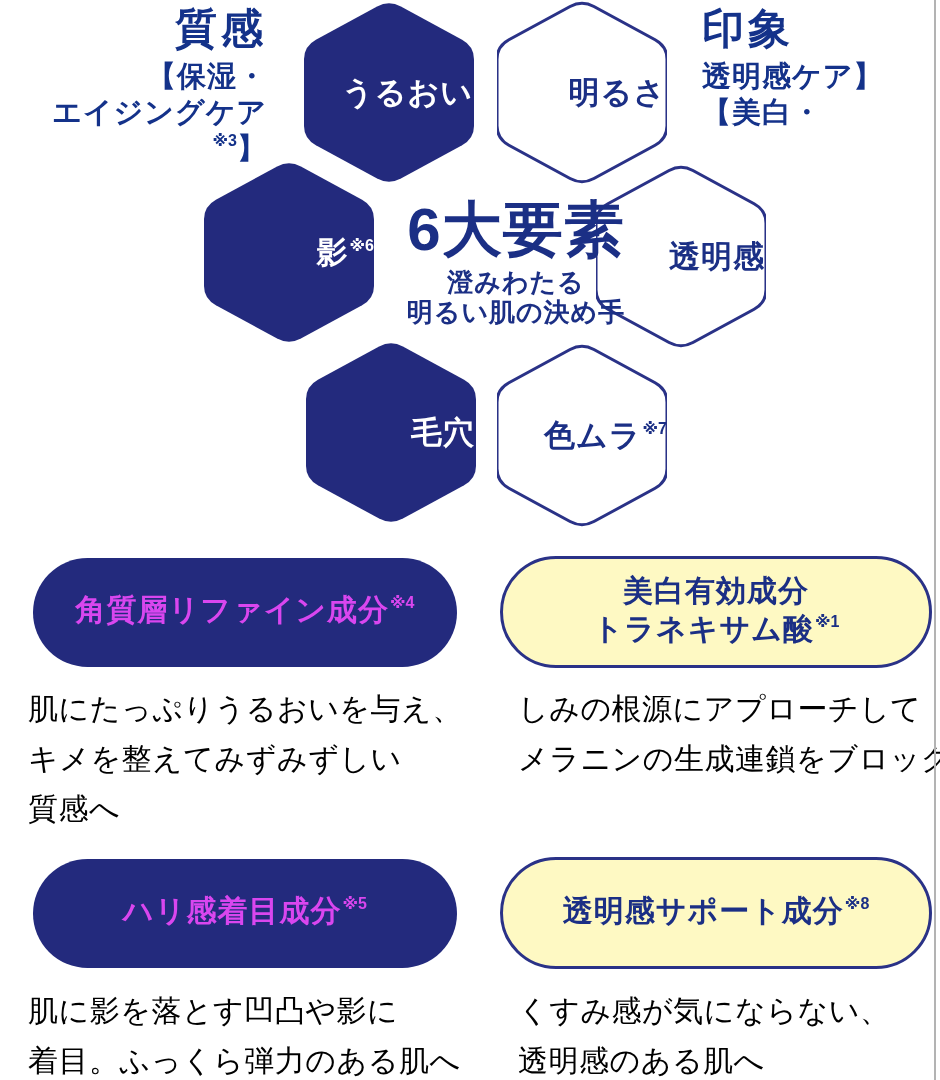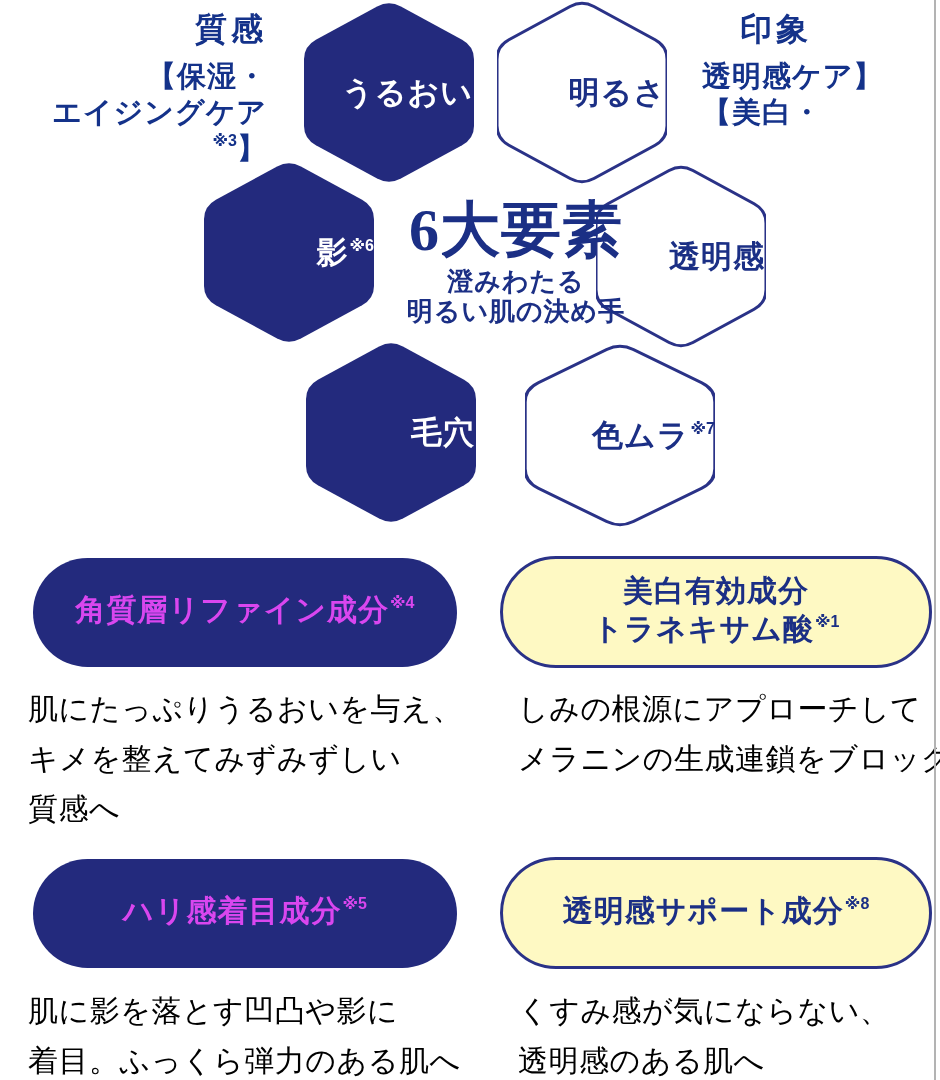--- a/index.html
+++ b/index.html
@@ -2,33 +2,33 @@
 <html><head>
 <meta charset="utf-8">
 <style>
   html,body { margin:0; padding:0; background:#ffffff; }
   .canvas {
     position:relative; width:940px; height:1080px; background:#ffffff;
     overflow:hidden; font-family:"Liberation Sans","DejaVu Sans",sans-serif;
   }
   
   .hdr { position:absolute; color:#14328a; }
-  .hdr-title { font-size:32px; font-weight:bold; line-height:58px; letter-spacing:4px;margin-left:38px; }
+  .hdr-title { font-size:42px; font-weight:bold; line-height:58px; letter-spacing:4px; }
   .hdr-sub { font-size:29px; font-weight:bold; line-height:36px; letter-spacing:1px; }
   .hdr-left { left:0; top:4; width:267px; text-align:right; }
   .hdr-right { left:702px; top:6; width:238px; text-align:left; }
   
   .hex { position:absolute; width:170px; height:185px; display:flex; align-items:center; justify-content:flex-end; }
   .hex svg { position:absolute; left:0; top:0; width:100%; height:100%; }
   .hex-label { position:relative; font-weight:bold; font-size:31px; letter-spacing:1px; white-space:nowrap; }
   .hex.filled .hex-label { color:#ffffff; }
   .hex.outlined .hex-label { color:#1b2f85; }
   .sup { font-size:16px; position:relative; top:-12px; letter-spacing:0; margin-left:1px; }
   
-  .center-block { position:absolute; left:368px; top:198px; width:296px; text-align:center; color:#1b2f85;font-family:Liberation Serif, serif; }
+  .center-block { position:absolute; left:368px; top:198px; width:296px; text-align:center; color:#1b2f85; }
   .center-title { font-size:60px; font-weight:bold; line-height:64px; letter-spacing:1px; white-space:nowrap; }
   .center-sub { font-size:26px; font-weight:bold; line-height:30px; margin-top:5px; letter-spacing:1px; }
   
   .pill { position:absolute; display:flex; align-items:center; justify-content:center; border-radius:60px; text-align:center; }
   .pill.filled { background:#232a7d; color:#d946ef; }
   .pill.outlined { background:#fef9c3; border:3px solid #2a3287; color:#1b2f85; }
   .pill-label { font-size:30px; font-weight:bold; letter-spacing:1px; line-height:38px; white-space:nowrap; }
   .p1 { left:33px; top:558px; width:424px; height:109px; }
   .p2 { left:500px; top:556px; width:426px; height:106px; }
   .p3 { left:33px; top:859px; width:424px; height:109px; }
@@ -87,21 +87,21 @@
     <div class="hex-label"><span>透明感</span><span class="sup"></span></div>
   </div>
 
   <div class="hex filled" style="left:306px; top:340px;">
     <svg viewBox="0 0 100 115" preserveAspectRatio="none">
         <path d="M57,4 L93,24.7 Q100,28.75 100,36.8 L100,78.2 Q100,86.25 93,90.3 L57,111 Q50,115 43,111 L7,90.3 Q0,86.25 0,78.2 L0,36.8 Q0,28.75 7,24.7 L43,4 Q50,0 57,4 Z" fill="#232a7d"></path>
       </svg>
     <div class="hex-label"><span>毛穴</span><span class="sup"></span></div>
   </div>
 
-  <div class="hex outlined" style="left:525px; top:343px;padding-left:20px;">
+  <div class="hex outlined" style="left:497px; top:343px;">
     <svg viewBox="0 0 100 115" preserveAspectRatio="none">
         <path d="M57,4 L93,24.7 Q100,28.75 100,36.8 L100,78.2 Q100,86.25 93,90.3 L57,111 Q50,115 43,111 L7,90.3 Q0,86.25 0,78.2 L0,36.8 Q0,28.75 7,24.7 L43,4 Q50,0 57,4 Z" fill="#ffffff" stroke="#2a3287" stroke-width="1.8"></path>
       </svg>
     <div class="hex-label"><span>色ムラ</span><span class="sup">※7</span></div>
   </div>
 
   <div class="center-block">
     <div class="center-title">6大要素</div>
     <div class="center-sub">
       <div>澄みわたる</div>

